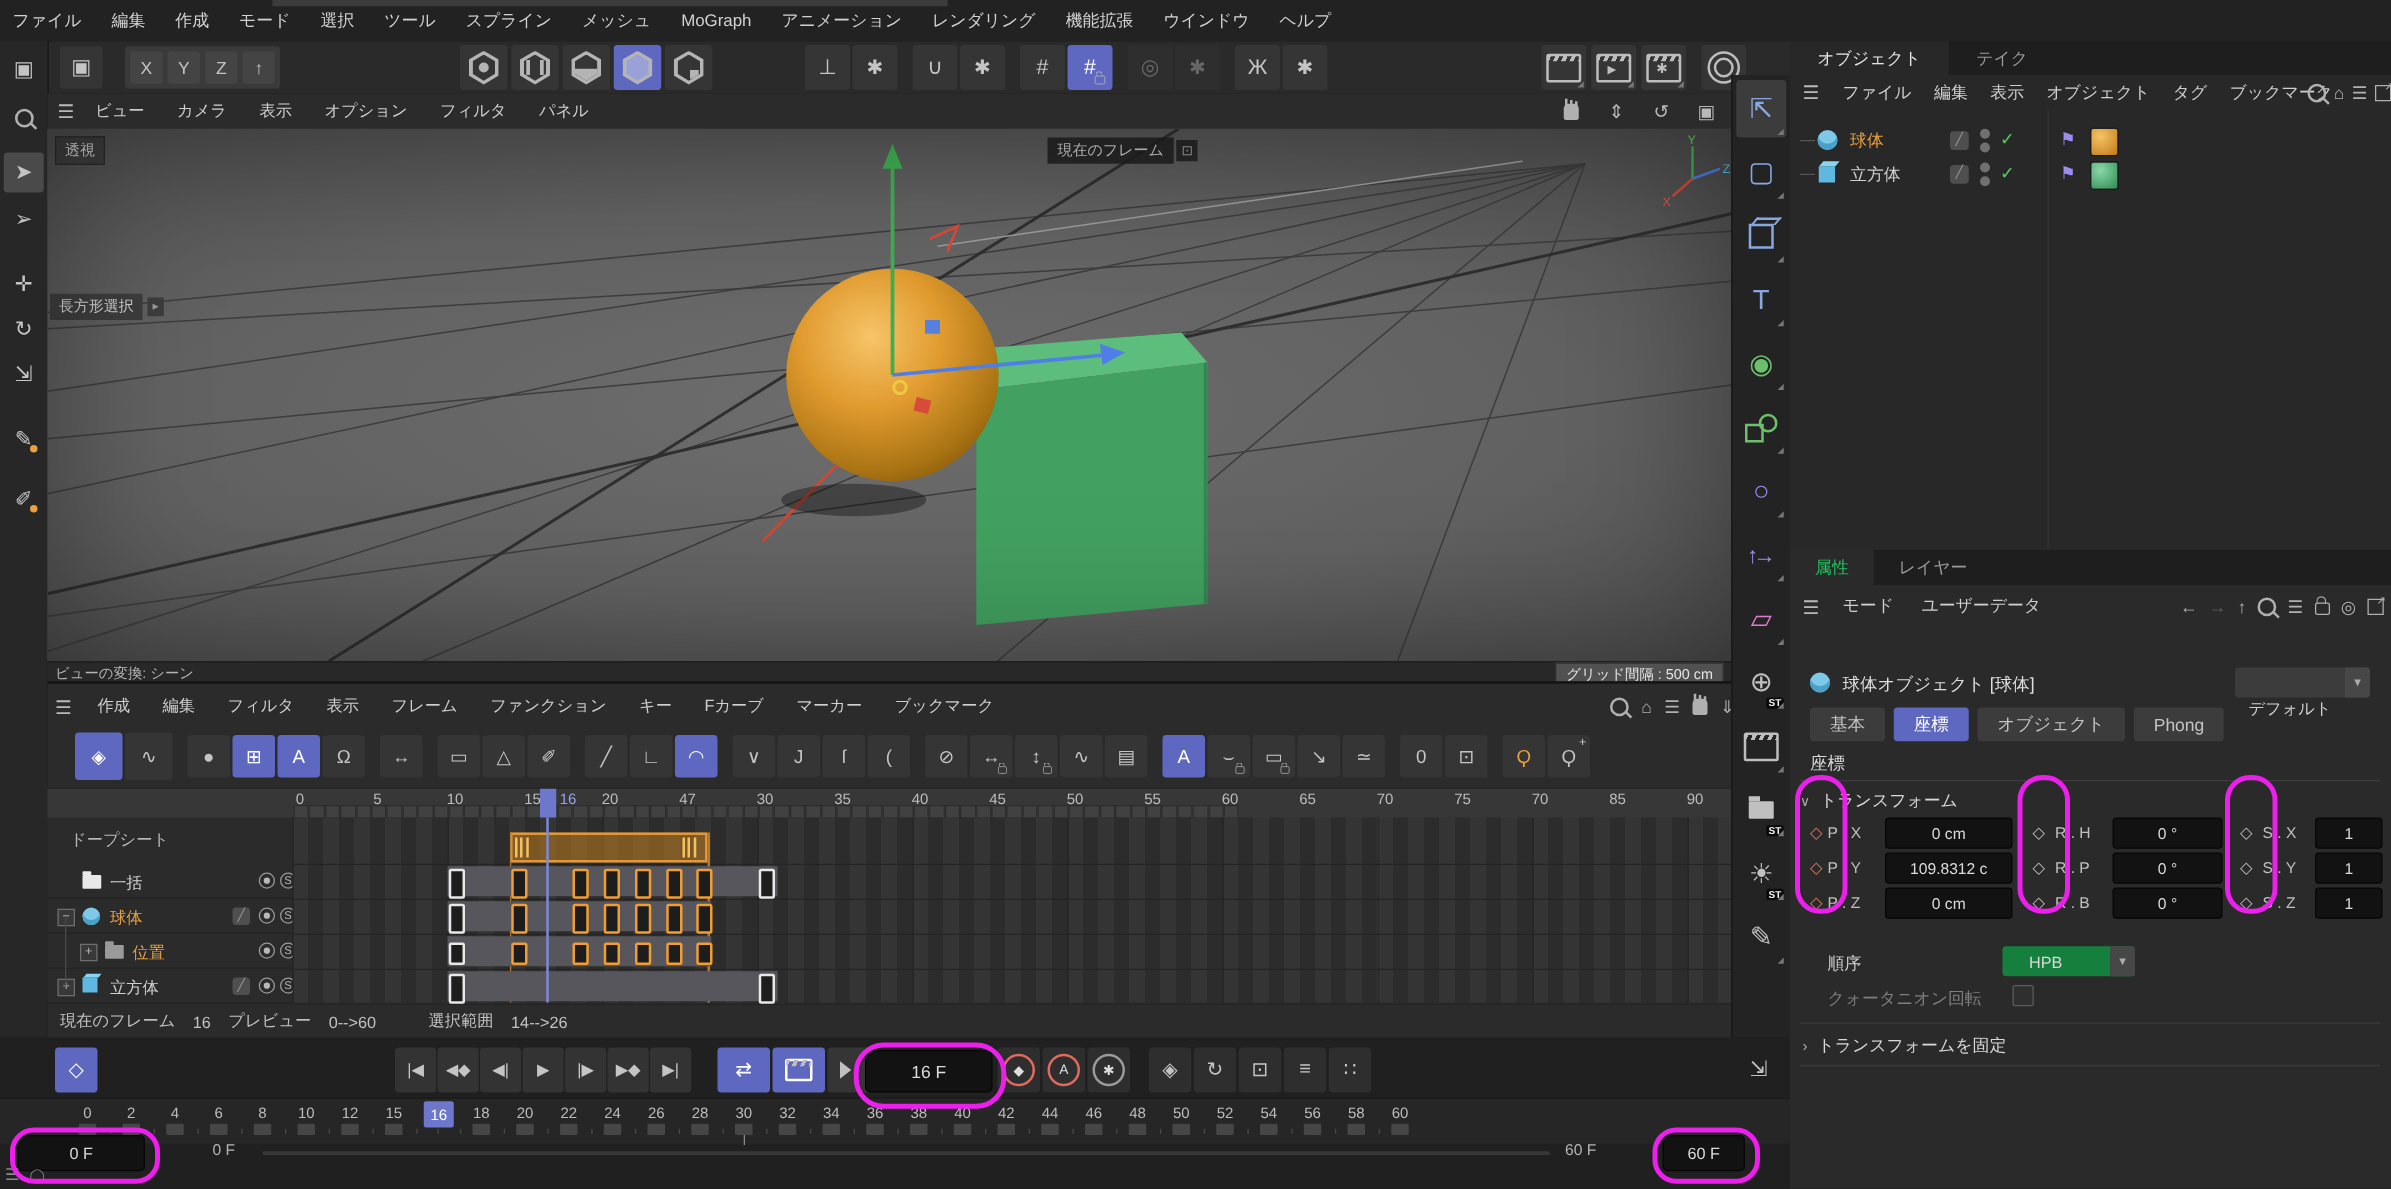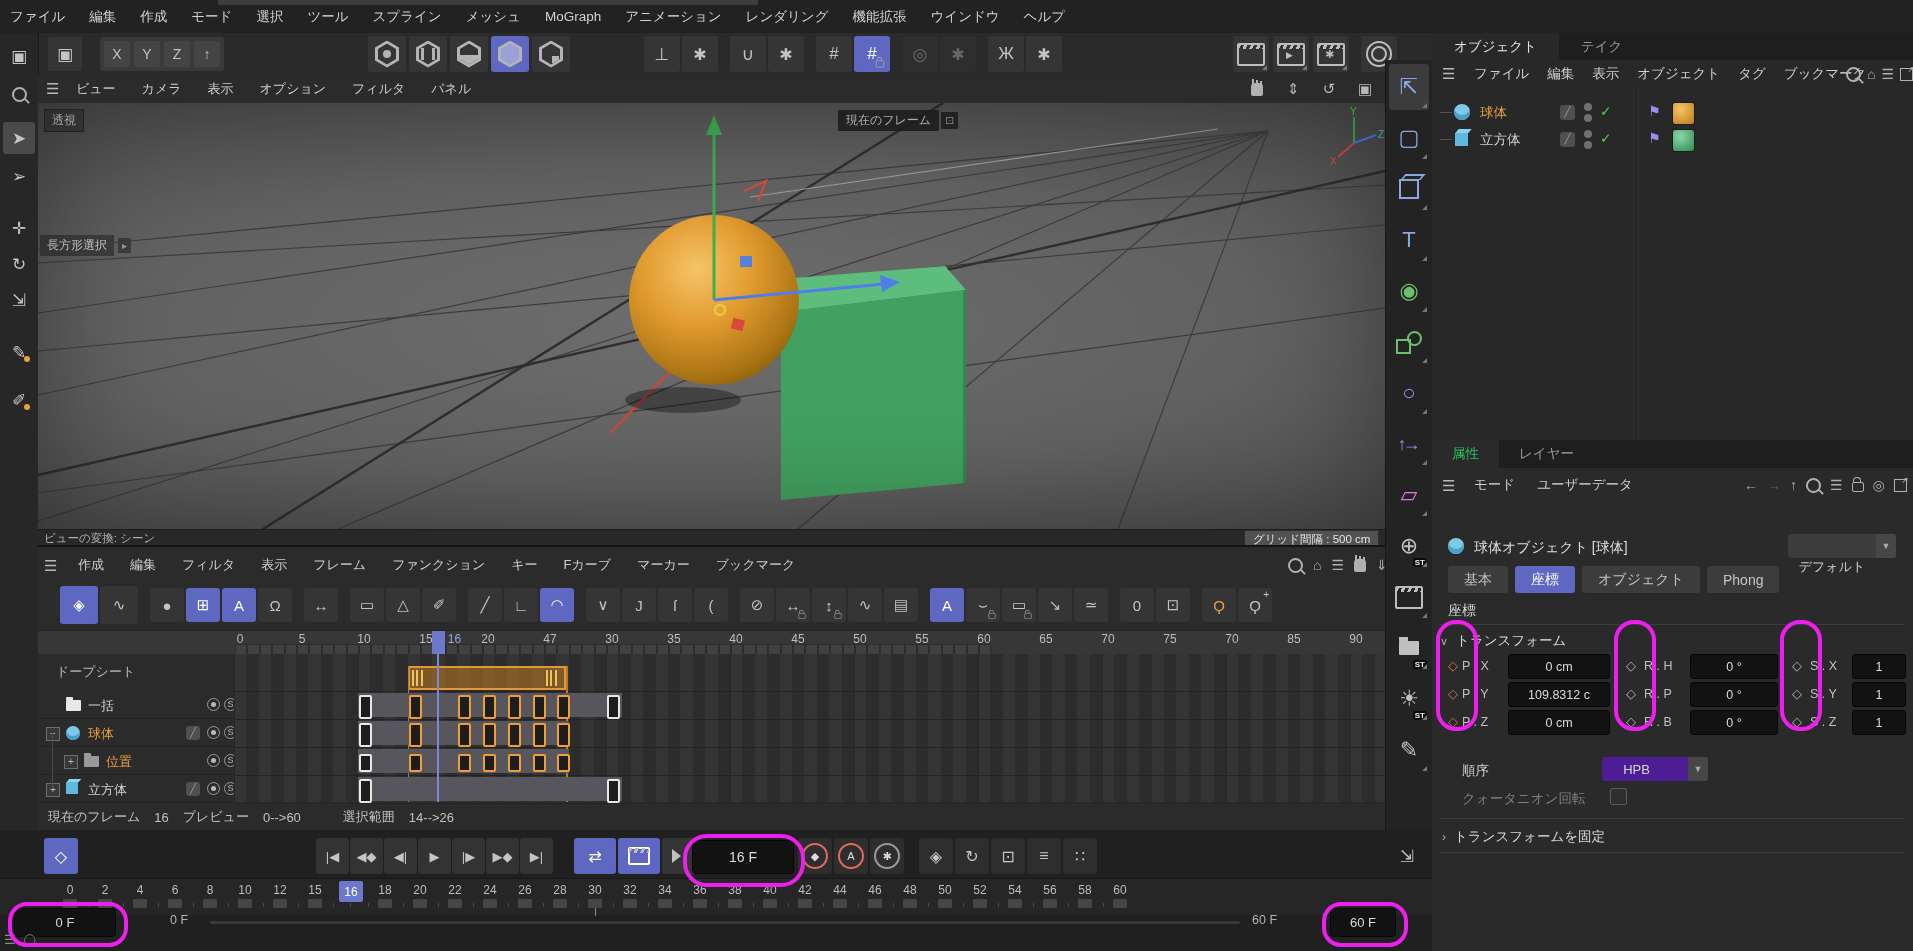--- a/index.html
+++ b/index.html
@@ -928,21 +928,21 @@
           <span>1</span>
         </div>
         <div style="position: absolute; left: 360px; top: 60px; font-size: 13px; color: rgb(184, 184, 184);">◇</div>
         <div style="position: absolute; left: 378px; top: 61px; width: 40px; font-size: 12.5px; color: rgb(192, 192, 192); white-space: nowrap;">S . Z</div>
         <div class="field" style="position: absolute; left: 420px; top: 56px; width: 52px; height: 23px; font-size: 12.5px; border-radius: 3px;">
           <span>1</span>
         </div>
       </div>
 
     <span class="abs" style="left:30px;top:294px;font-size:13.5px;color:#cfcfcf;">順序</span>
-    <div class="abs row" style="left:170px;top:289px;width:106px;height:24px;background:#4c1d95;border-radius:3px;gap:17px;">
+    <div class="abs row" style="left:170px;top:289px;width:106px;height:24px;background:#15803d;border-radius:3px;gap:17px;">
       <span style="flex:1;text-align:center;font-size:13px;color:#d8d8d8;">HPB</span>
       <span style="width:20px;height:24px;background:#474747;border-radius:0 3px 3px 0;display:flex;align-items:center;justify-content:center;font-size:9px;color:#aaa;">▼</span>
     </div>
     <span class="abs" style="left:30px;top:322px;font-size:13.5px;color:#7e7e7e;">クォータニオン回転</span>
     <div class="abs" style="left:178px;top:320px;width:15px;height:15px;border:1px solid #5c5c5c;background:#2f2f2f;border-radius:2px;"></div>
     <div class="abs" style="left:8px;top:350px;width:464px;height:1px;background:#3c3c3c;"></div>
     <div class="abs row" style="left:10px;top:360px;gap:8px;">
       <span style="font-size:12px;color:#aaa;">›</span>
       <span style="font-size:13.5px;color:#d8d8d8;">トランスフォームを固定</span>
     </div>

